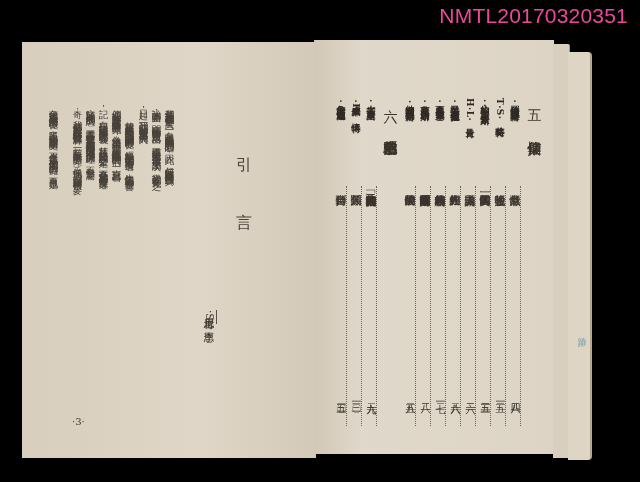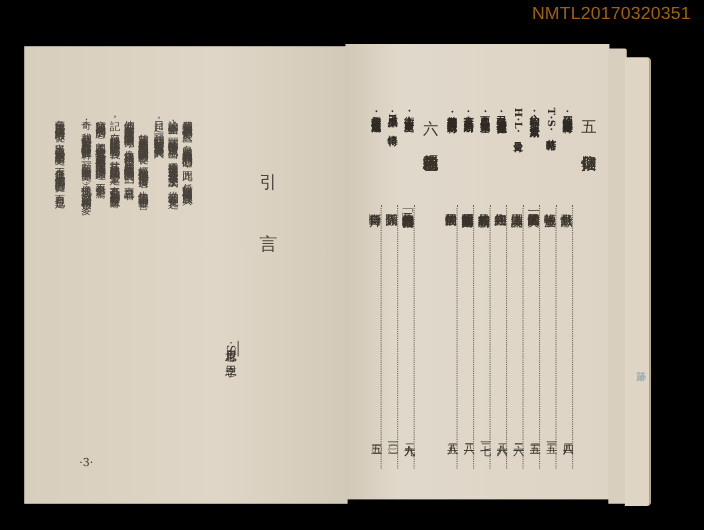--- a/index.html
+++ b/index.html
@@ -1,19 +1,19 @@
 <!DOCTYPE html>
 <html><head>
 <meta charset="utf-8">
 <style>
   html, body { margin:0; padding:0; }
   body { width:640px; height:482px; background:#000; position:relative; overflow:hidden;
          font-family:"DejaVu Serif","Liberation Serif",serif; }
-  .id-label { position:absolute; top:4px; right:12px; color:#a16207;
-              font-family:"Liberation Sans","DejaVu Sans",sans-serif; font-size:16px; letter-spacing:0.2px; }
+  .id-label { position:absolute; top:4px; right:12px; color:#ec4899;
+              font-family:"Liberation Sans","DejaVu Sans",sans-serif; font-size:21px; letter-spacing:0.2px; }
   .page { position:absolute; background:#dcd3c4; }
   .left-page { left:22px; top:42px; width:294px; height:416px;
                background:linear-gradient(90deg,#d8cebd 0%,#dfd6c7 60%,#d3c9b8 100%); }
   .right-page { left:314px; top:40px; width:240px; height:414px;
                 background:linear-gradient(90deg,#d2c8b6 0%,#e0d8ca 20%,#ddd4c5 100%); }
   .edge1 { position:absolute; left:553px; top:44px; width:16px; height:414px; background:#d9cfbe;
            border-right:1px solid #a89c87; border-radius:0 2px 2px 0; }
   .edge2 { position:absolute; left:568px; top:52px; width:22px; height:408px; background:#dfd5c4;
            border-right:2px solid #b7aa93; border-radius:0 4px 4px 0; }
   .edge-line { position:absolute; left:590px; top:55px; width:1px; height:400px; background:#b0a38d; }

